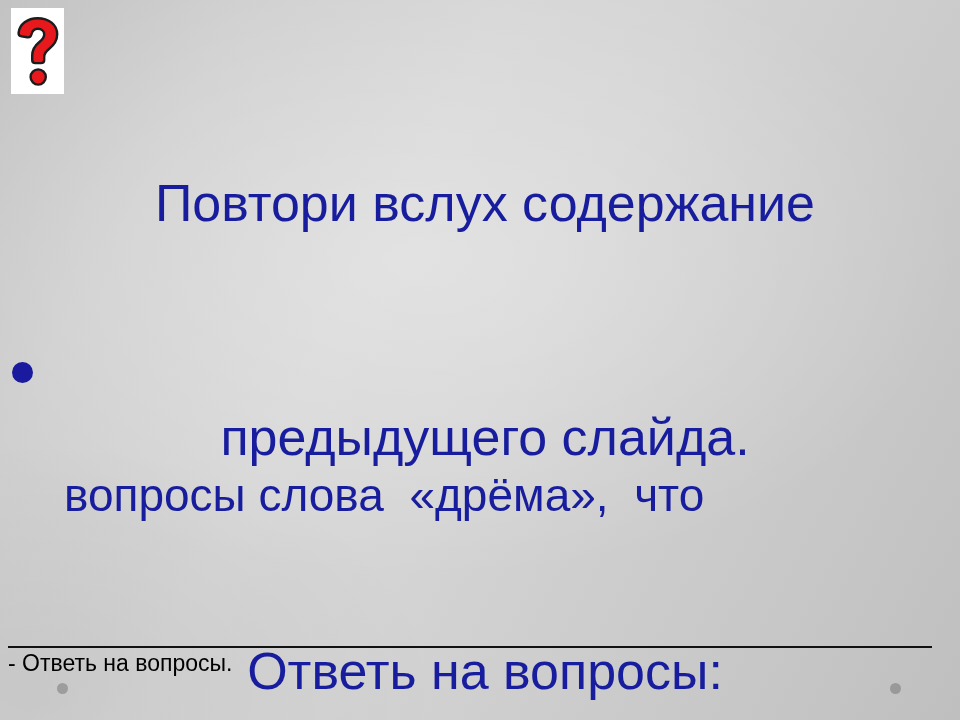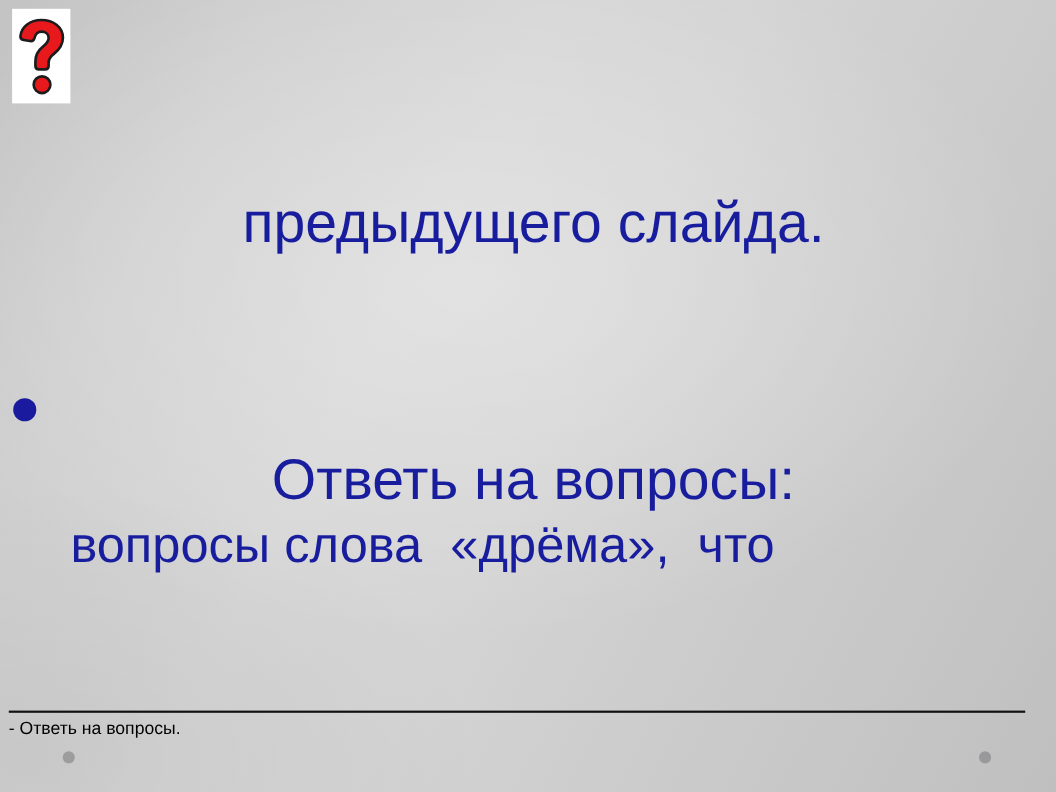--- a/index.html
+++ b/index.html
@@ -106,21 +106,21 @@
     top: 646px;
     width: 924px;
     height: 0;
     border-top: 2px solid #111111;
   }
   .footer-note {
     position: absolute;
     left: 8px;
     top: 652px;
     color: #000000;
-    font-size: 16px;
+    font-size: 23px;
     line-height: 22px;
     white-space: pre;
   }
   .deco-dot {
     position: absolute;
     width: 11px;
     height: 11px;
     border-radius: 50%;
     background: rgba(120,120,122,0.55);
   }
@@ -151,20 +151,21 @@
                  L 28.2 41.9
                  C 28.2 38.6 29.4 36.8 33.0 34.0
                  C 38.6 29.6 41.2 25.6 41.2 19.3
                  C 41.2 9.8 32.9 3.2 21.5 3.2 Z"></path>
         <circle cx="22.2" cy="62.0" r="7.6"></circle>
       </g>
     </svg>
   </div>
 
   <div class="title-block">
+    <span class="title-line">Повтори вслух содержание</span>
     <span class="title-line">предыдущего слайда.</span>
     <span class="title-line">Ответь на вопросы:</span>
   </div>
 
   <div class="body-block">
     <div class="bullet-row">
       <span class="bullet-dot"></span>
       <div class="bullet-text">
         <span class="body-line">вопросы слова  «дрёма»,  что</span>
         

